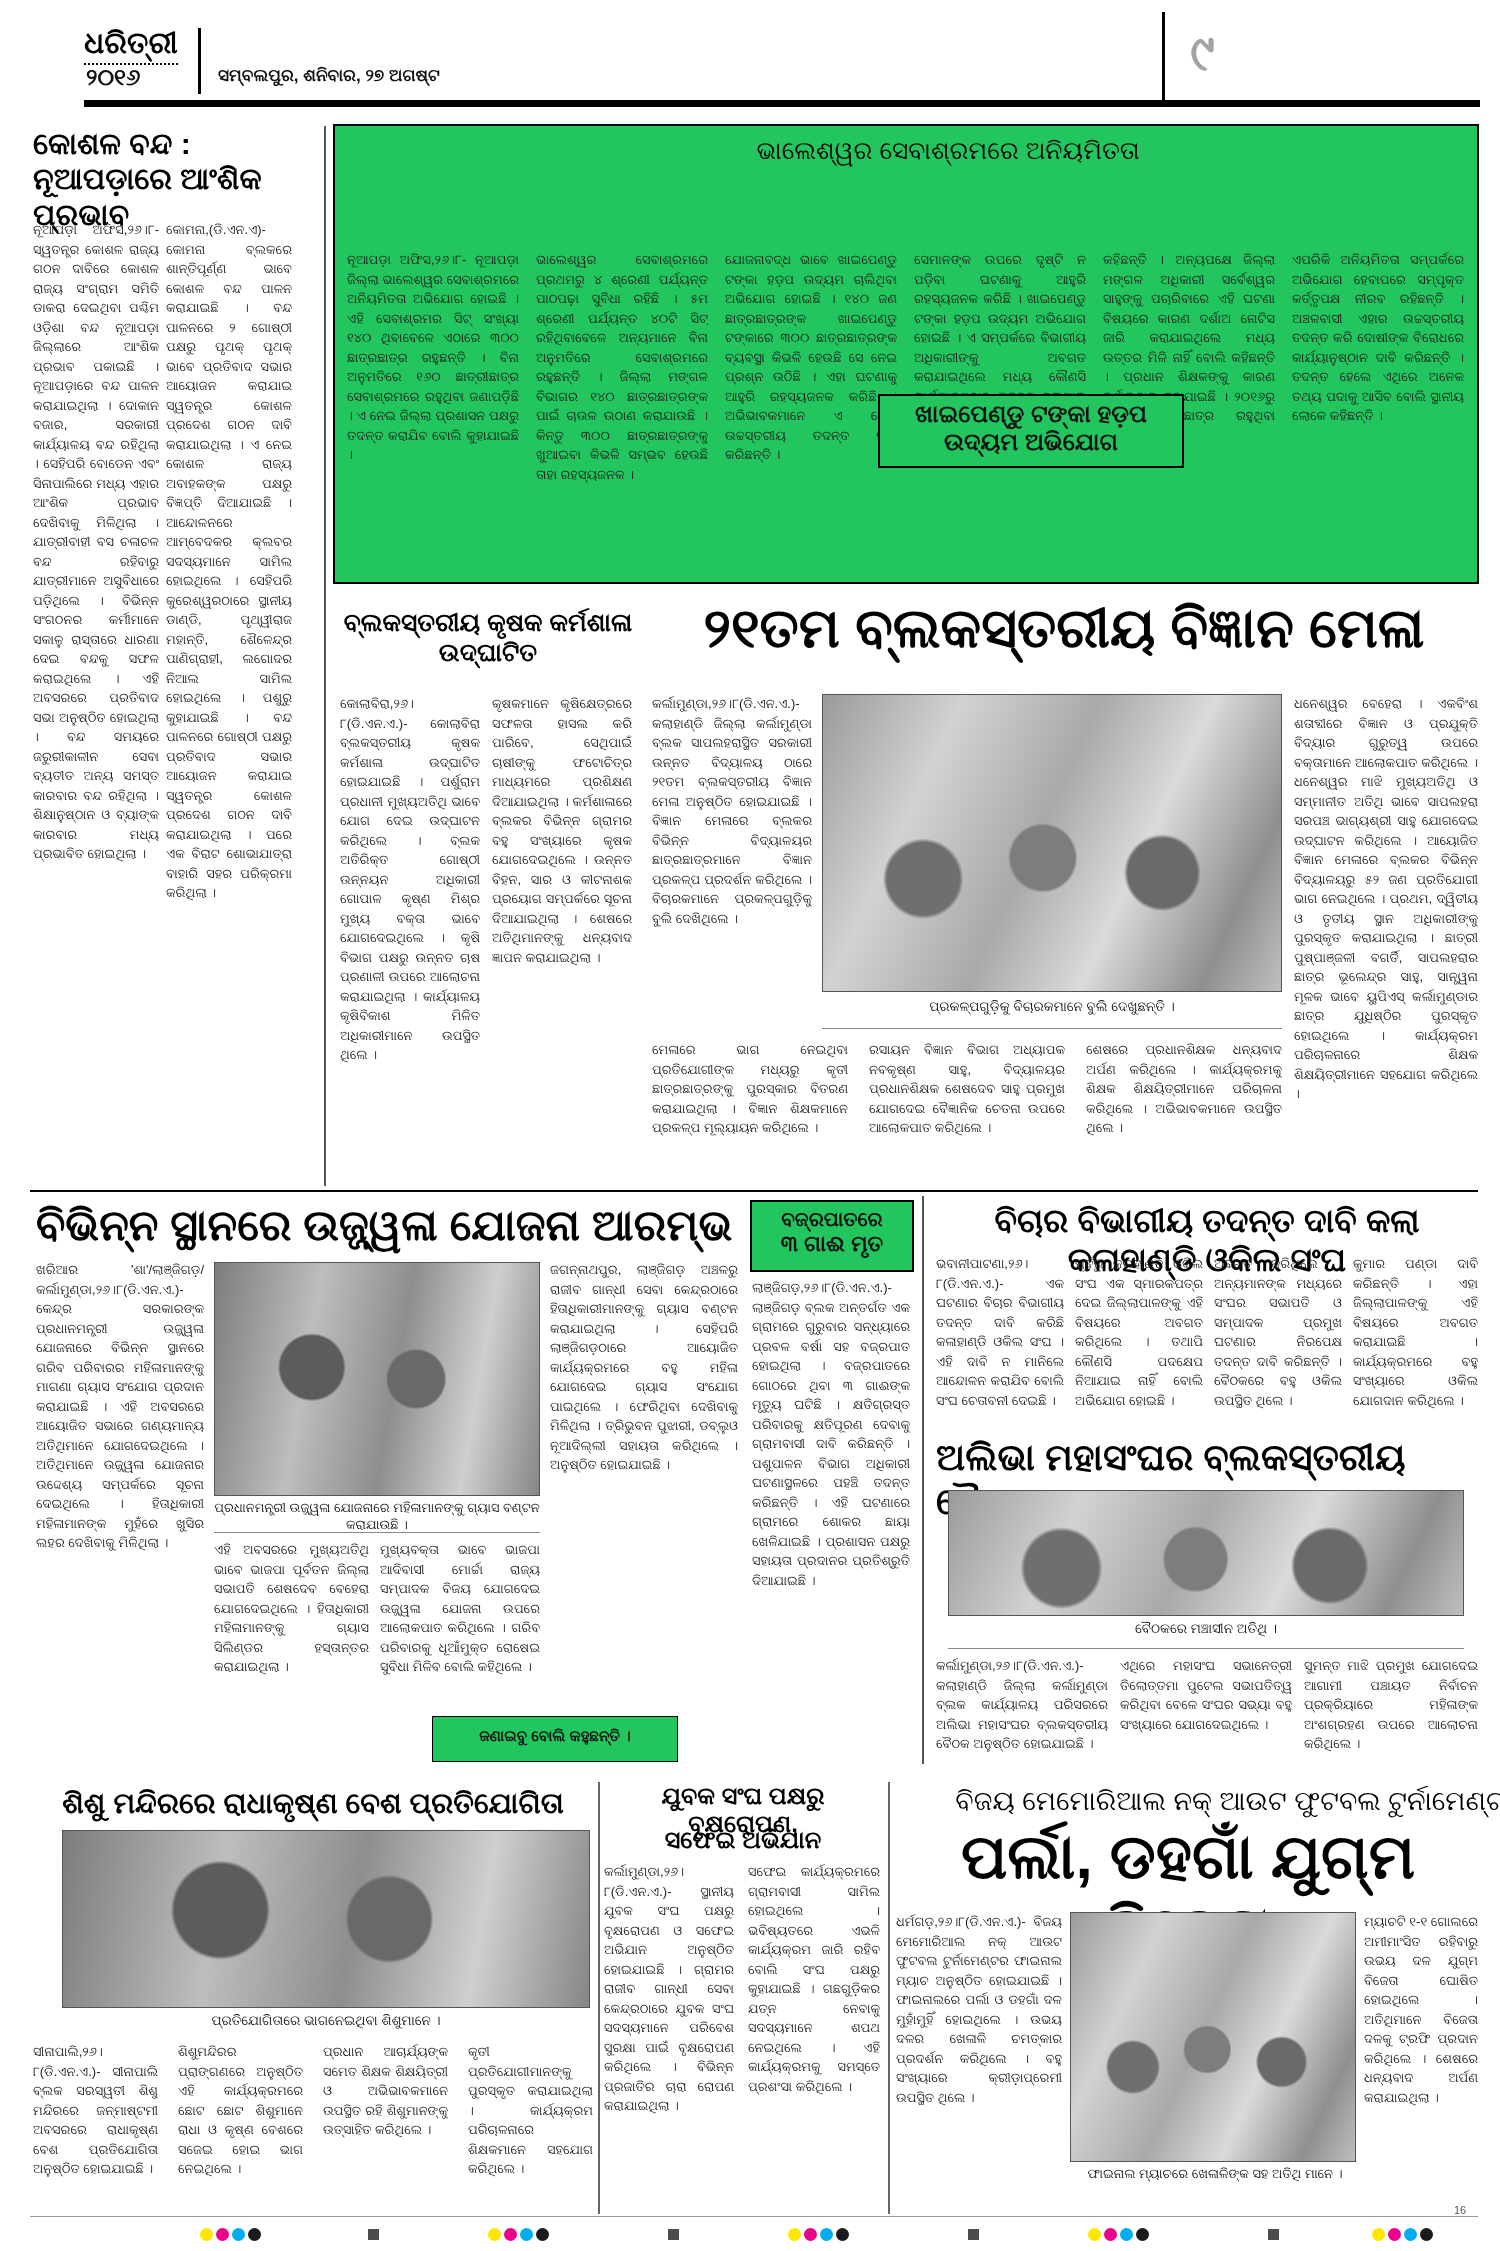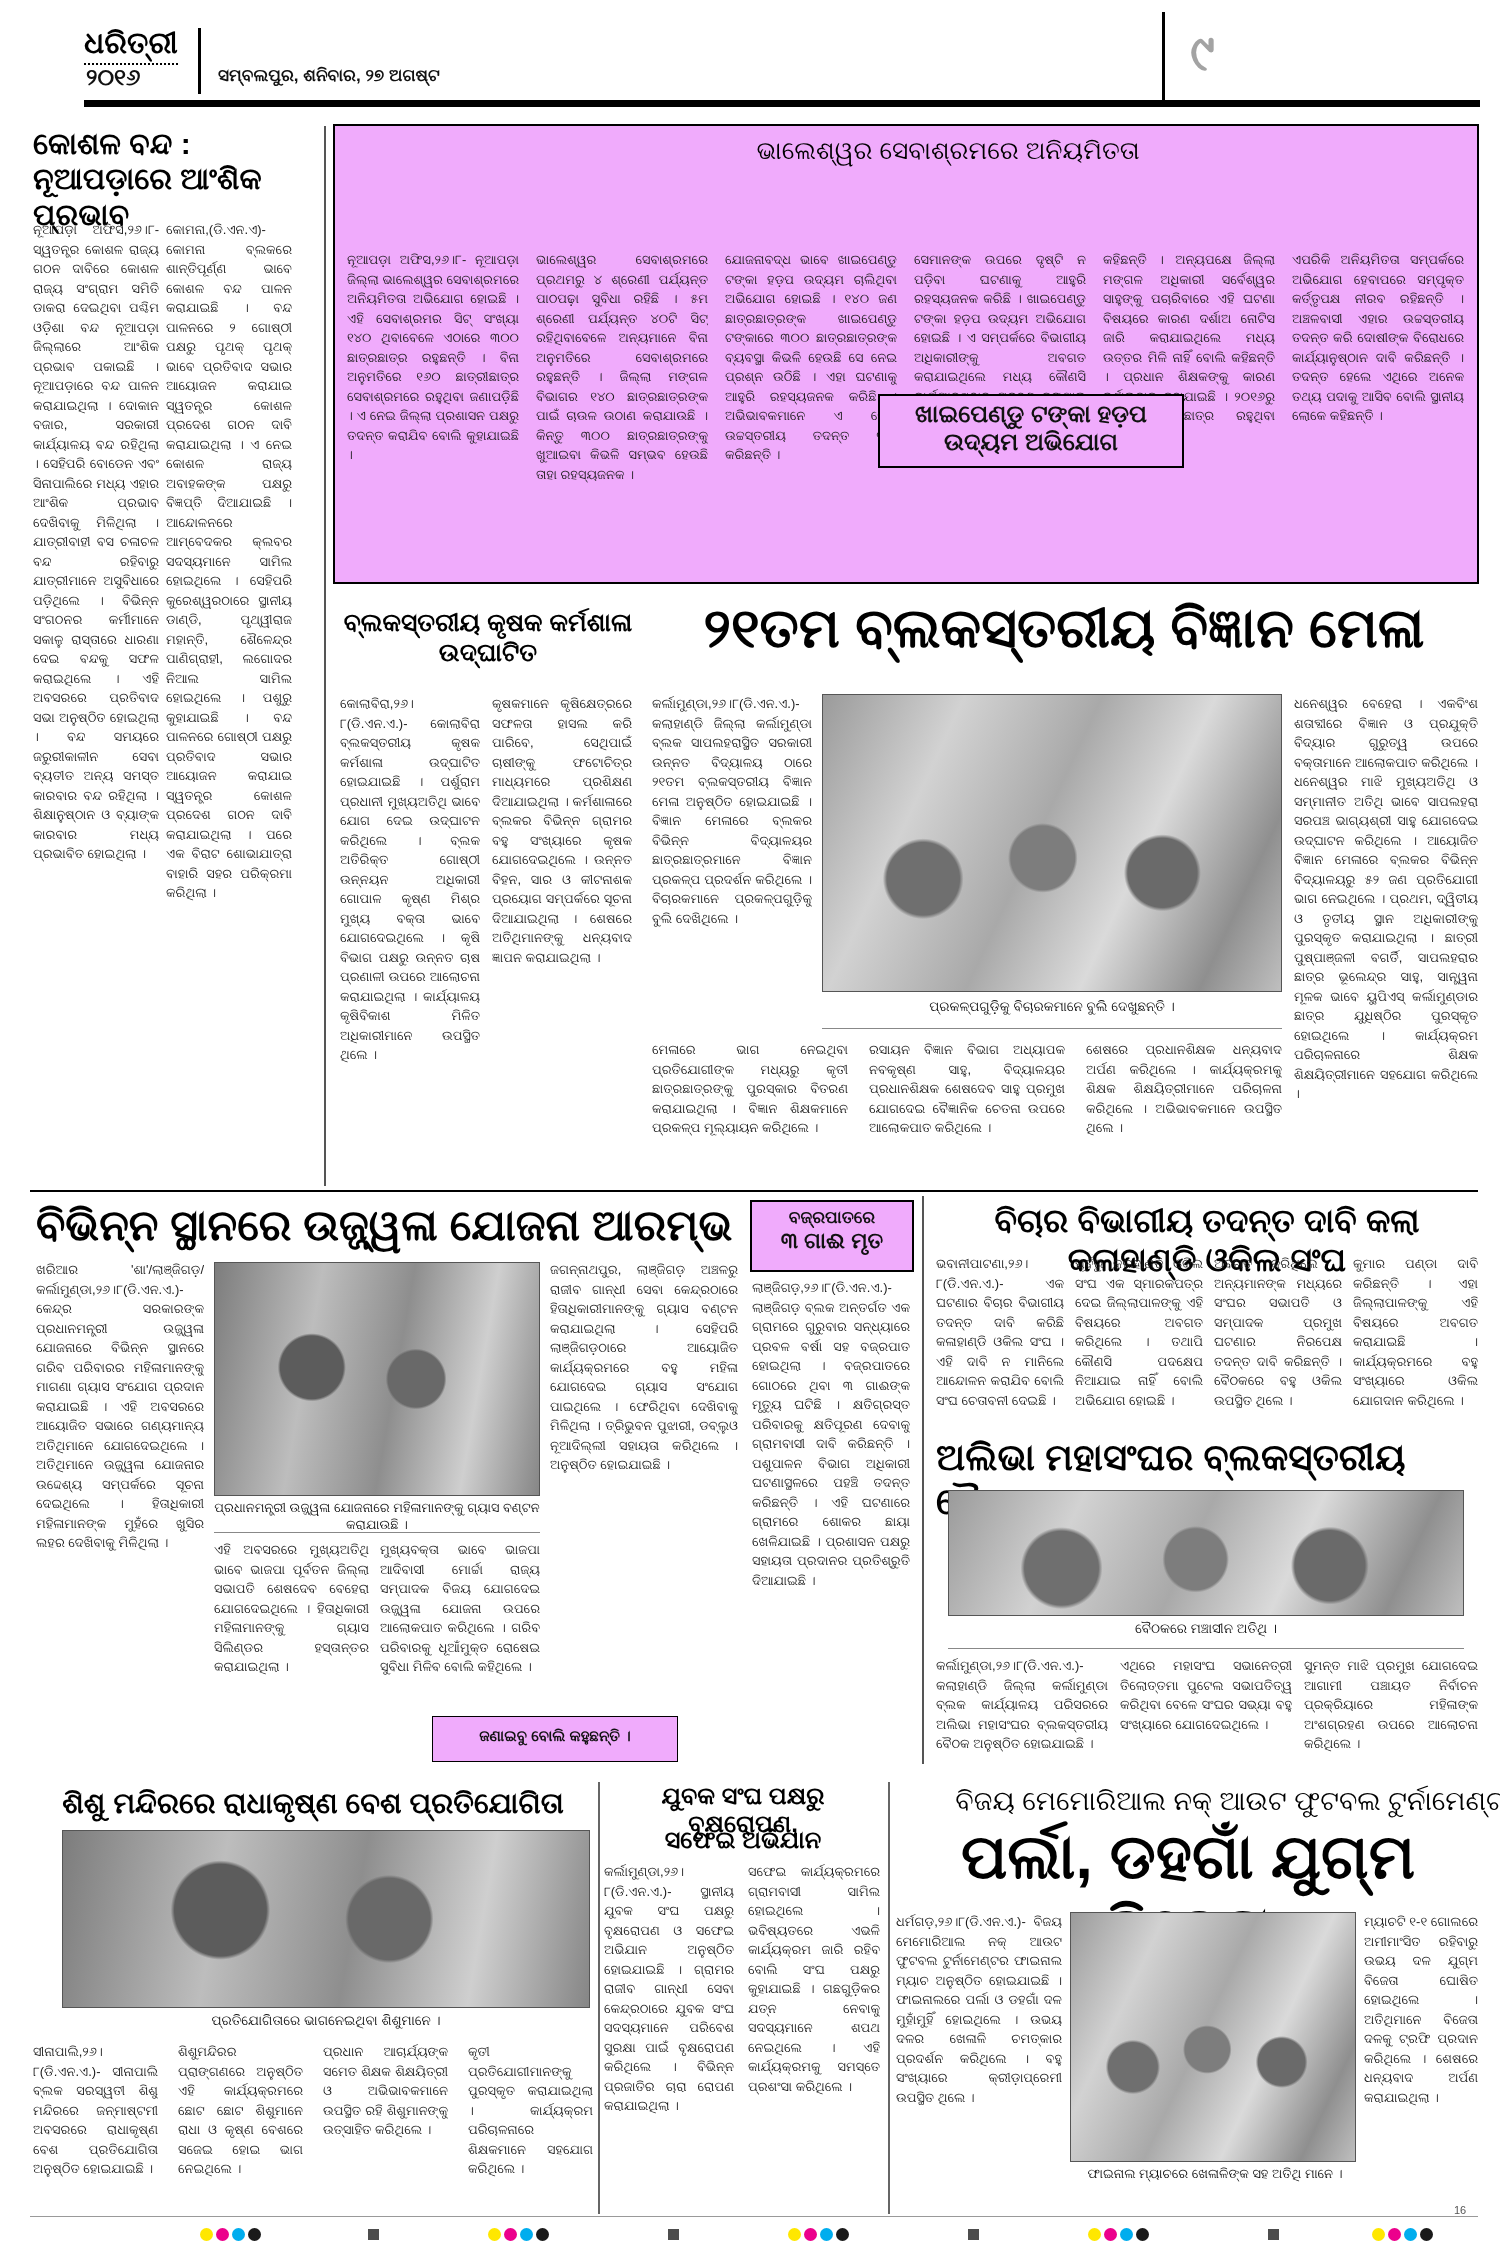--- a/index.html
+++ b/index.html
@@ -16,21 +16,21 @@
           radial-gradient(circle at 48% 55%, #7d7d7d 0 11%, rgba(0,0,0,0) 12%),
           radial-gradient(circle at 74% 60%, #6a6a6a 0 9%, rgba(0,0,0,0) 10%),
           linear-gradient(115deg,#9a9a9a 0%,#d2d2d2 24%,#a9a9a9 47%,#dadada 66%,#8f8f8f 86%,#c0c0c0 100%);}
   .photo-dark{background:
           radial-gradient(circle at 30% 45%, #5c5c5c 0 12%, rgba(0,0,0,0) 13%),
           radial-gradient(circle at 62% 50%, #696969 0 12%, rgba(0,0,0,0) 13%),
           linear-gradient(100deg,#7c7c7c 0%,#bdbdbd 30%,#8e8e8e 55%,#cfcfcf 78%,#858585 100%);}
   .caption{position:absolute;text-align:center;font-size:13.5px;color:#101010;line-height:1.3;}
   .vrule{position:absolute;background:#000;}
   .hrule{position:absolute;background:#000;}
-  .wbox{position:absolute;border:2px solid #000;background:#f0abfc;}
+  .wbox{position:absolute;border:2px solid #000;background:#22c55e;}
   .dot{position:absolute;width:13px;height:13px;border-radius:50%;}
   .sq{position:absolute;width:11px;height:11px;background:#4d4d4d;}
   .kicker{position:absolute;text-align:center;color:#000;padding-left:42px;}
   .pagenum{position:absolute;color:#a3a3a3;font-weight:bold;}
   .logo{position:absolute;font-weight:bold;color:#000;border-bottom:2px dotted #000;padding-bottom:2px;}
 </style>
 </head>
 <body>
 
 <div class="page">
@@ -81,21 +81,21 @@
   <div class="caption" style="left:204px;top:1500px;width:346px;font-size:13px;">ପ୍ରଧାନମନ୍ତ୍ରୀ ଉଜ୍ଜ୍ୱଳା ଯୋଜନାରେ ମହିଳାମାନଙ୍କୁ ଗ୍ୟାସ ବଣ୍ଟନ କରାଯାଉଛି ।</div>
   <div class="hrule" style="left:214px;top:1532px;width:326px;height:1px;background:#888;"></div>
   <div class="body-col" style="left:214px;top:1540px;width:155px;height:218px;">ଏହି ଅବସରରେ ମୁଖ୍ୟଅତିଥି ଭାବେ ଭାଜପା ପୂର୍ବତନ ଜିଲ୍ଲା ସଭାପତି ଶେଷଦେବ ବେହେରା ଯୋଗଦେଇଥିଲେ । ହିତାଧିକାରୀ ମହିଳାମାନଙ୍କୁ ଗ୍ୟାସ ସିଲିଣ୍ଡର ହସ୍ତାନ୍ତର କରାଯାଇଥିଲା ।</div>
   <div class="body-col" style="left:380px;top:1540px;width:160px;height:218px;">ମୁଖ୍ୟବକ୍ତା ଭାବେ ଭାଜପା ଆଦିବାସୀ ମୋର୍ଚ୍ଚା ରାଜ୍ୟ ସମ୍ପାଦକ ବିଜୟ ଯୋଗଦେଇ ଉଜ୍ଜ୍ୱଳା ଯୋଜନା ଉପରେ ଆଲୋକପାତ କରିଥିଲେ । ଗରିବ ପରିବାରକୁ ଧୂଆଁମୁକ୍ତ ରୋଷେଇ ସୁବିଧା ମିଳିବ ବୋଲି କହିଥିଲେ ।</div>
   <div class="body-col" style="left:550px;top:1260px;width:188px;height:498px;">ଜଗନ୍ନାଥପୁର, ଲାଞ୍ଜିଗଡ଼ ଅଞ୍ଚଳରୁ ରାଜୀବ ଗାନ୍ଧୀ ସେବା କେନ୍ଦ୍ରଠାରେ ହିତାଧିକାରୀମାନଙ୍କୁ ଗ୍ୟାସ ବଣ୍ଟନ କରାଯାଇଥିଲା । ସେହିପରି ଲାଞ୍ଜିଗଡ଼ଠାରେ ଆୟୋଜିତ କାର୍ଯ୍ୟକ୍ରମରେ ବହୁ ମହିଳା ଯୋଗଦେଇ ଗ୍ୟାସ ସଂଯୋଗ ପାଇଥିଲେ । ଫେରିଥିବା ଦେଖିବାକୁ ମିଳିଥିଲା । ତ୍ରିଭୁବନ ପୁଝାରୀ, ଡବ୍ଲୁଓ ନୂଆଦିଲ୍ଲୀ ସହାୟତା କରିଥିଲେ । ଅନୁଷ୍ଠିତ ହୋଇଯାଇଛି ।</div>
   <div class="wbox" style="left:432px;top:1716px;width:244px;height:44px;border-width:1.5px;">
     <div class="center" style="font-size:15px;font-weight:bold;margin-top:10px;">ଜଣାଇବୁ ବୋଲି କହୁଛନ୍ତି ।</div>
   </div>
 
   <div class="wbox" style="left:750px;top:1200px;width:160px;height:68px;">
-    <div class="center" style="font-size:17px;font-weight:bold;margin-top:6px;">ବଜ୍ରପାତରେ</div>
+    <div class="center" style="font-size:20px;font-weight:bold;margin-top:6px;">ବଜ୍ରପାତରେ</div>
     <div class="center" style="font-size:22px;font-weight:bold;">୩ ଗାଈ ମୃତ</div>
   </div>
   <div class="body-col" style="left:752px;top:1278px;width:158px;height:480px;">ଲାଞ୍ଜିଗଡ଼,୨୬।୮(ଡି.ଏନ.ଏ.)- ଲାଞ୍ଜିଗଡ଼ ବ୍ଲକ ଅନ୍ତର୍ଗତ ଏକ ଗ୍ରାମରେ ଗୁରୁବାର ସନ୍ଧ୍ୟାରେ ପ୍ରବଳ ବର୍ଷା ସହ ବଜ୍ରପାତ ହୋଇଥିଲା । ବଜ୍ରପାତରେ ଗୋଠରେ ଥିବା ୩ ଗାଈଙ୍କ ମୃତ୍ୟୁ ଘଟିଛି । କ୍ଷତିଗ୍ରସ୍ତ ପରିବାରକୁ କ୍ଷତିପୂରଣ ଦେବାକୁ ଗ୍ରାମବାସୀ ଦାବି କରିଛନ୍ତି । ପଶୁପାଳନ ବିଭାଗ ଅଧିକାରୀ ଘଟଣାସ୍ଥଳରେ ପହଞ୍ଚି ତଦନ୍ତ କରିଛନ୍ତି । ଏହି ଘଟଣାରେ ଗ୍ରାମରେ ଶୋକର ଛାୟା ଖେଳିଯାଇଛି । ପ୍ରଶାସନ ପକ୍ଷରୁ ସହାୟତା ପ୍ରଦାନର ପ୍ରତିଶ୍ରୁତି ଦିଆଯାଇଛି ।</div>
 
   <div class="vrule" style="left:922px;top:1196px;width:2px;height:568px;background:#555;"></div>
 
   <div class="hl center" style="left:936px;top:1202px;width:542px;font-size:33px;">ବିଚାର ବିଭାଗୀୟ ତଦନ୍ତ ଦାବି କଲା କଳାହାଣ୍ଡି ଓକିଲ ସଂଘ</div>
   <div class="body-col" style="left:936px;top:1254px;width:128px;height:176px;">ଭବାନୀପାଟଣା,୨୬।୮(ଡି.ଏନ.ଏ.)- ଏକ ଘଟଣାର ବିଚାର ବିଭାଗୀୟ ତଦନ୍ତ ଦାବି କରିଛି କଳାହାଣ୍ଡି ଓକିଲ ସଂଘ । ଏହି ଦାବି ନ ମାନିଲେ ଆନ୍ଦୋଳନ କରାଯିବ ବୋଲି ସଂଘ ଚେତାବନୀ ଦେଇଛି ।</div>
   <div class="body-col" style="left:1075px;top:1254px;width:128px;height:176px;">ପୂର୍ବରୁ କଳାହାଣ୍ଡି ଓକିଲ ସଂଘ ଏକ ସ୍ମାରକପତ୍ର ଦେଇ ଜିଲ୍ଲାପାଳଙ୍କୁ ଏହି ବିଷୟରେ ଅବଗତ କରିଥିଲେ । ତଥାପି କୌଣସି ପଦକ୍ଷେପ ନିଆଯାଇ ନାହିଁ ବୋଲି ଅଭିଯୋଗ ହୋଇଛି ।</div>
   <div class="body-col" style="left:1214px;top:1254px;width:128px;height:176px;">ଅବଗତ କରିଥିଲେ । ଅନ୍ୟମାନଙ୍କ ମଧ୍ୟରେ ସଂଘର ସଭାପତି ଓ ସମ୍ପାଦକ ପ୍ରମୁଖ ଘଟଣାର ନିରପେକ୍ଷ ତଦନ୍ତ ଦାବି କରିଛନ୍ତି । ବୈଠକରେ ବହୁ ଓକିଲ ଉପସ୍ଥିତ ଥିଲେ ।</div>

